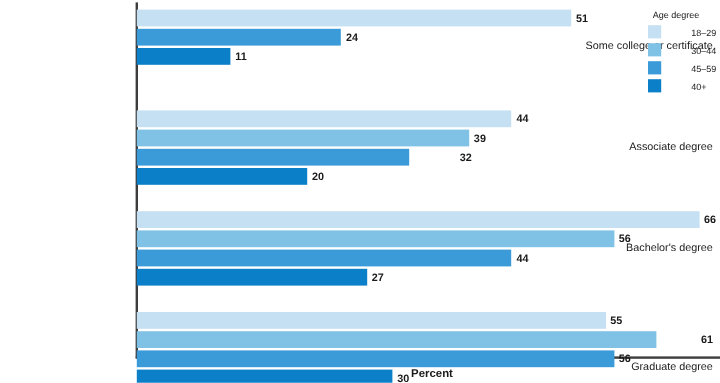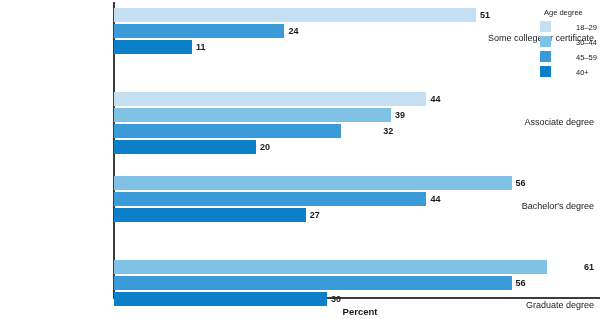--- a/index.html
+++ b/index.html
@@ -165,33 +165,41 @@
           <div class="bar" title="Associate degree – 45–59: 32" style="width: 227.2px; background: rgb(59, 155, 217);"></div>
           <div class="bar-label" style="left: 227.2px; padding-left: 42px;">32</div>
         </div>
         <div class="bar-row">
           <div class="bar" title="Associate degree – 60+: 20" style="width: 142px; background: rgb(12, 127, 201);"></div>
           <div class="bar-label" style="left: 142px; text-align: center;">20</div>
         </div>
       </div>
       <div class="group" style="top: 174px;">
         <div class="bar-row">
+          <div class="bar" title="Bachelor's degree – 18–29: 66" style="width: 468.6px; background: rgb(197, 224, 243);"></div>
+          <div class="bar-label" style="left: 468.6px;">66</div>
+        </div>
+        <div class="bar-row">
           <div class="bar" title="Bachelor's degree – 30–44: 56" style="width: 397.6px; background: rgb(127, 194, 230);"></div>
           <div class="bar-label" style="left: 397.6px;">56</div>
         </div>
         <div class="bar-row">
           <div class="bar" title="Bachelor's degree – 45–59: 44" style="width: 312.4px; background: rgb(59, 155, 217);"></div>
           <div class="bar-label" style="left: 312.4px;">44</div>
         </div>
         <div class="bar-row">
           <div class="bar" title="Bachelor's degree – 60+: 27" style="width: 191.7px; background: rgb(12, 127, 201);"></div>
           <div class="bar-label" style="left: 191.7px;">27</div>
         </div>
       </div>
       <div class="group" style="top: 258px;">
+        <div class="bar-row">
+          <div class="bar" title="Graduate degree – 18–29: 55" style="width: 390.5px; background: rgb(197, 224, 243);"></div>
+          <div class="bar-label" style="left: 390.5px;">55</div>
+        </div>
         <div class="bar-row">
           <div class="bar" title="Graduate degree – 30–44: 61" style="width: 433.1px; background: rgb(127, 194, 230);"></div>
           <div class="bar-label" style="left: 433.1px; margin-left: 33px;">61</div>
         </div>
         <div class="bar-row">
           <div class="bar" title="Graduate degree – 45–59: 56" style="width: 397.6px; background: rgb(59, 155, 217);"></div>
           <div class="bar-label" style="left: 397.6px;">56</div>
         </div>
         <div class="bar-row">
           <div class="bar" title="Graduate degree – 60+: 30" style="width: 213px; background: rgb(12, 127, 201);"></div>

